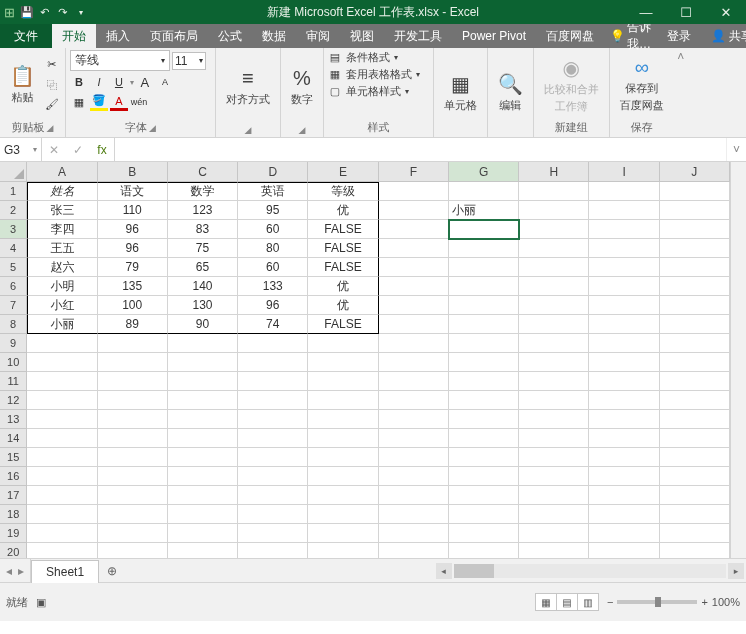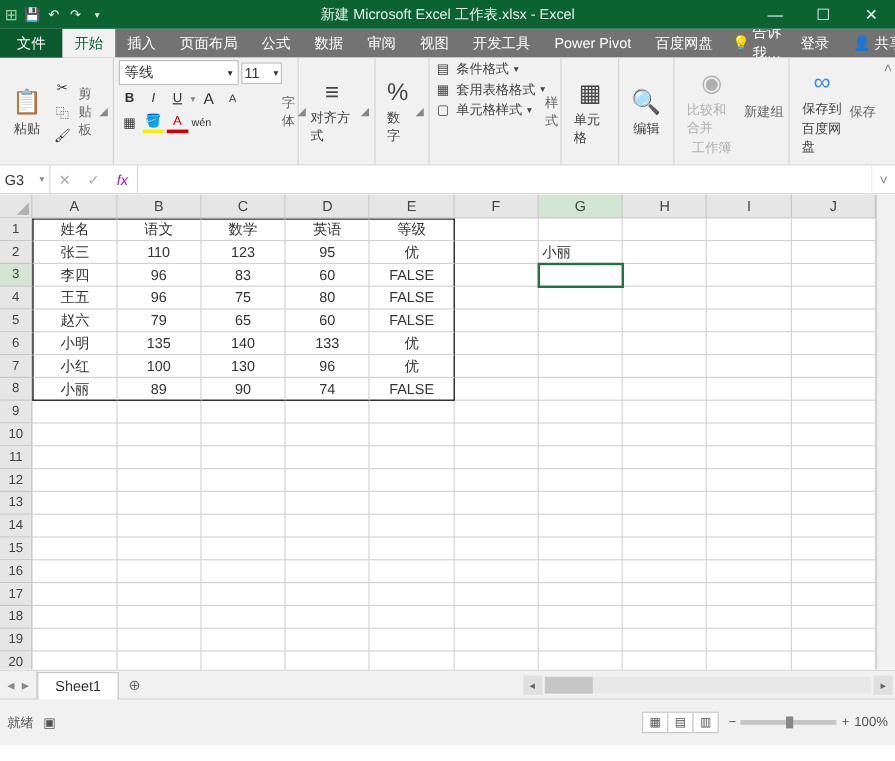--- a/index.html
+++ b/index.html
@@ -17,40 +17,40 @@
 
 .tabs { background: #737373; height: 24px; display: flex; align-items: stretch; color: #fff; font-size: 12px; }
 .tab { padding: 0 10px; display: flex; align-items: center; cursor: pointer; white-space: nowrap; }
 .tab.file { background: #0a5a2e; padding: 0 14px; }
 .tab.active { background: #f1f1f1; color: #0c6332; }
 .tab.share { margin-left: auto; display: flex; align-items: center; gap: 3px; }
 .tabs .tell { display: flex; align-items: center; gap: 2px; padding: 0 6px; }
 
 
 .ribbon { background: #f1f1f1; height: 90px; border-bottom: 1px solid #d4d4d4; display: flex; }
-.ribbon-group { border-right: 1px solid #d4d4d4; display: flex; flex-direction: row; padding: 2px 4px 0 4px; }
+.ribbon-group { border-right: 1px solid #d4d4d4; display: flex; flex-direction: column; padding: 2px 4px 0 4px; }
 .ribbon-group-label { font-size: 11px; color: #666; text-align: center; padding: 1px 0 2px 0; display: flex; justify-content: center; align-items: center; gap: 2px; }
 .ribbon-group-label .launcher { font-size: 9px; color: #888; }
 .ribbon-btn-big { display: flex; flex-direction: column; align-items: center; justify-content: center; gap: 2px; padding: 4px 6px; font-size: 11px; color: #444; cursor: pointer; }
 .ribbon-btn-big .icon { font-size: 20px; }
 .ribbon-row { display: flex; align-items: center; gap: 2px; }
 .font-name { border: 1px solid #c0c0c0; background: #fff; padding: 1px 4px; width: 100px; font-size: 12px; display: flex; justify-content: space-between; align-items: center; }
 .font-size { border: 1px solid #c0c0c0; background: #fff; padding: 1px 2px; width: 34px; font-size: 12px; display: flex; justify-content: space-between; align-items: center; }
 .mini-btn { width: 18px; height: 18px; display: inline-flex; align-items: center; justify-content: center; font-size: 11px; cursor: pointer; }
 .stack { display: flex; flex-direction: column; gap: 2px; flex: 1; }
 .cf-row { display: flex; align-items: center; gap: 4px; font-size: 11px; color: #444; white-space: nowrap; cursor: pointer; }
 .cf-row .ico { width: 14px; height: 14px; display: inline-flex; align-items: center; justify-content: center; font-size: 11px; }
 .disabled { color: #b0b0b0; }
 
 
 .formula-bar { height: 24px; border-bottom: 1px solid #d4d4d4; display: flex; align-items: stretch; background: #fff; }
 .name-box { width: 42px; border-right: 1px solid #d4d4d4; display: flex; align-items: center; padding: 0 4px; font-size: 12px; justify-content: space-between; }
 .fx-btns { display: flex; align-items: center; border-right: 1px solid #d4d4d4; }
 .fx-btns span { width: 24px; display: inline-flex; align-items: center; justify-content: center; color: #aaa; font-size: 12px; }
-.fx-btns .fx { color: #a21caf; font-style: italic; }
+.fx-btns .fx { color: #4d7c0f; }
 .formula-input { flex: 1; padding: 0 6px; display: flex; align-items: center; }
 .fb-expand { width: 20px; display: flex; align-items: center; justify-content: center; color: #888; border-left: 1px solid #eee; }
 
 
 .grid-wrap { position: relative; height: 396px; overflow: hidden; display: flex; flex-direction: column; background: #fff; }
 .col-headers { display: flex; height: 20px; background: #e6e6e6; border-bottom: 1px solid #c6c6c6; }
 .select-all { width: 28px; border-right: 1px solid #c6c6c6; background: #e6e6e6; position: relative; }
 .select-all::after { content: ""; position: absolute; right: 2px; bottom: 2px; border: 5px solid transparent; border-right-color: #b0b0b0; border-bottom-color: #b0b0b0; }
 .col-h { width: 72px; border-right: 1px solid #c6c6c6; display: flex; align-items: center; justify-content: center; font-size: 12px; color: #444; background: #e6e6e6; }
 .col-h.active { background: #d3e5d3; }
@@ -286,21 +286,21 @@
           <div class="col-h">E</div>
           <div class="col-h">F</div>
           <div class="col-h active">G</div>
           <div class="col-h">H</div>
           <div class="col-h">I</div>
           <div class="col-h">J</div>
         </div>
       <div class="rows" id="rows">
           <div class="row">
             <div class="row-h">1</div>
-            <div class="cell center b-top" style="border-left: 1px solid rgb(0, 0, 0);">姓名</div>
+            <div class="cell center b-top" style="border-left: 1px solid rgb(0, 0, 0); font-style: italic;">姓名</div>
             <div class="cell center b-top">语文</div>
             <div class="cell center b-top">数学</div>
             <div class="cell center b-top">英语</div>
             <div class="cell center b-right b-top">等级</div>
             <div class="cell"></div>
             <div class="cell"></div>
             <div class="cell"></div>
             <div class="cell"></div>
             <div class="cell"></div>
           </div>

